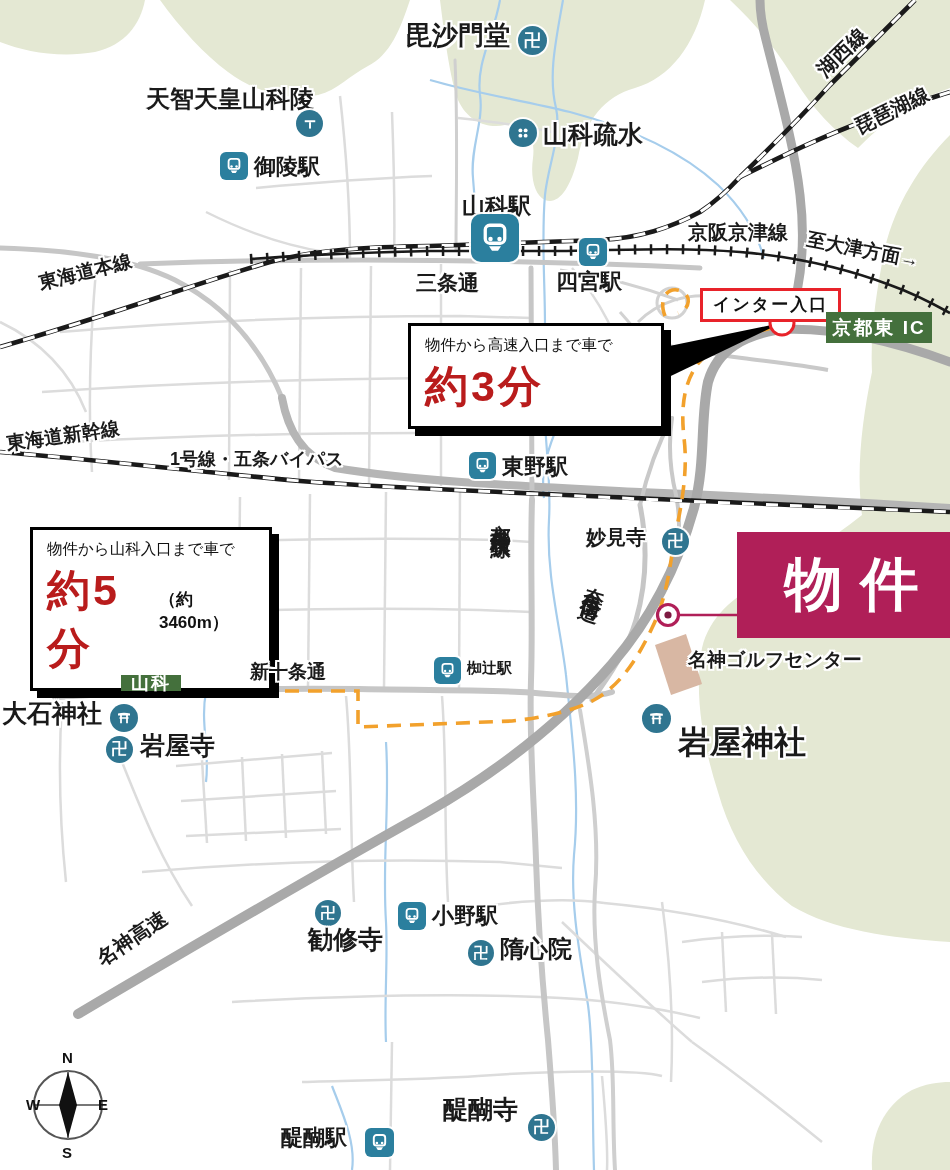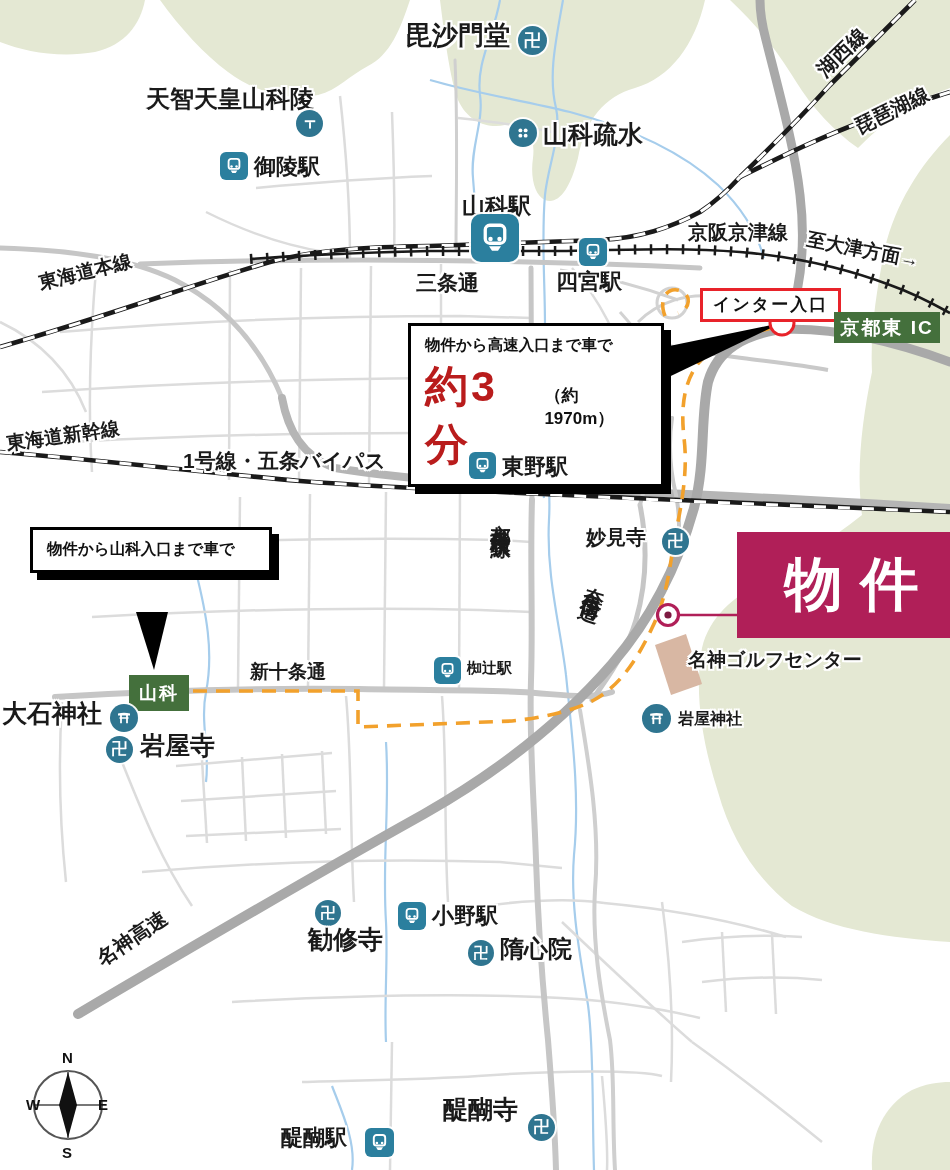--- a/index.html
+++ b/index.html
@@ -8,24 +8,24 @@
   #stage svg.base{position:absolute;left:0;top:0;}
   .lbl{position:absolute;font-weight:bold;color:#1a1a1a;white-space:nowrap;line-height:1.05;
        text-shadow:-2px -2px 0 #fff,2px -2px 0 #fff,-2px 2px 0 #fff,2px 2px 0 #fff,
                    -2px 0 0 #fff,2px 0 0 #fff,0 -2px 0 #fff,0 2px 0 #fff;}
   .vert{writing-mode:vertical-rl;text-orientation:upright;}
   .poi{position:absolute;border-radius:50%;background:#2f7590;color:#fff;display:flex;
        align-items:center;justify-content:center;font-weight:bold;box-shadow:0 0 0 2px rgba(255,255,255,.95);}
   .sta{position:absolute;background:#2b7f9e;display:flex;align-items:center;justify-content:center;
        box-shadow:0 0 0 2px rgba(255,255,255,.95);}
   .badge{position:absolute;background:#44703c;color:#fff;font-weight:bold;display:flex;
-         align-items:center;justify-content:center;letter-spacing:2px;margin-left:8px;}
+         align-items:center;justify-content:center;letter-spacing:2px;}
   .callout{position:absolute;background:#fff;border:3px solid #000;box-shadow:7px 7px 0 #000;
            padding:9px 14px 10px;}
-  .callout .desc{font-size:15.5px;font-weight:bold;color:#111;}
+  .callout .desc{font-size:15.5px;font-weight:normal;color:#111;}
   .callout .row{display:flex;align-items:baseline;margin-top:2px;}
   .callout .time{font-size:43px;font-weight:bold;color:#b91c1c;letter-spacing:3px;}
   .callout .dist{font-size:17px;font-weight:bold;color:#111;margin-left:2px;}
   .interbox{position:absolute;background:#fff;border:3px solid #e8232a;color:#111;font-weight:bold;
             font-size:17px;padding:2px 10px 3px;letter-spacing:2px;}
   .bukken{position:absolute;background:#b01f58;color:#fff;display:flex;align-items:center;
           justify-content:center;font-weight:bold;font-size:58px;letter-spacing:18px;padding-left:18px;}
   .cdir{position:absolute;font-weight:bold;font-size:15px;color:#111;}
 </style>
 </head>
@@ -241,26 +241,25 @@
 <div class="lbl" style="left:38px;top:262px;font-size:19px;transform:rotate(-14deg)">東海道本線</div>
 <div class="lbl" style="left:416px;top:272px;font-size:21px">三条通</div>
 
 <div class="interbox" style="left:700px;top:288px">インター入口</div>
 <div class="badge" style="left:826px;top:312px;width:106px;height:31px;font-size:19px">京都東 IC</div>
 
 <div class="callout" style="left:408px;top:323px;width:222px">
   <div class="desc">物件から高速入口まで車で</div>
   <div class="row">
     <span class="time">約3分</span>
-    <span class="dist">（約1970m）</span>
   </div>
 </div>
 
 <div class="lbl" style="left:6px;top:426px;font-size:19px;transform:rotate(-8deg)">東海道新幹線</div>
-<div class="lbl" style="left:183px;top:450px;font-size:21px">1号線・五条バイパス</div>
+<div class="lbl" style="left:170px;top:450px;font-size:18px">1号線・五条バイパス</div>
 
 <div class="sta" style="left:469px;top:452px;width:27px;height:27px;border-radius:6px">
   <svg width="19" height="19" viewBox="0 0 24 24">
         <rect x="5.5" y="3.5" width="13" height="12" rx="3" fill="none" stroke="#fff" stroke-width="2.2"></rect>
         <circle cx="9" cy="12.6" r="1.5" fill="#fff"></circle>
         <circle cx="15" cy="12.6" r="1.5" fill="#fff"></circle>
         <path d="M8,17.5 L16,17.5 L14,20.5 L10,20.5 Z" fill="#fff"></path>
       </svg>
 </div>
 <div class="lbl" style="left:502px;top:455px;font-size:22px">東野駅</div>
@@ -272,23 +271,27 @@
 
 <div class="lbl vert" style="left:490px;top:508px;font-size:20px;letter-spacing:3px">京都外環状線</div>
 <div class="lbl vert" style="left:588px;top:572px;font-size:21px;letter-spacing:5px;transform:rotate(18deg)">奈良街道</div>
 
 <div class="bukken" style="left:737px;top:532px;width:211px;height:106px">物件</div>
 
 <div class="lbl" style="left:688px;top:650px;font-size:19px">名神ゴルフセンター</div>
 
 <div class="callout" style="left:30px;top:527px;width:208px">
   <div class="desc">物件から山科入口まで車で</div>
-</div>
-
-<div class="badge" style="left:121px;top:675px;width:60px;height:36px;font-size:18px">山科</div>
+  <div class="row">
+    <span class="time">約5分</span>
+    <span class="dist">（約3460m）</span>
+  </div>
+</div>
+
+<div class="badge" style="left:121px;top:675px;width:60px;height:16px;font-size:18px">山科</div>
 <div class="lbl" style="left:250px;top:662px;font-size:19px">新十条通</div>
 
 <div class="sta" style="left:434px;top:657px;width:27px;height:27px;border-radius:6px">
   <svg width="19" height="19" viewBox="0 0 24 24">
         <rect x="5.5" y="3.5" width="13" height="12" rx="3" fill="none" stroke="#fff" stroke-width="2.2"></rect>
         <circle cx="9" cy="12.6" r="1.5" fill="#fff"></circle>
         <circle cx="15" cy="12.6" r="1.5" fill="#fff"></circle>
         <path d="M8,17.5 L16,17.5 L14,20.5 L10,20.5 Z" fill="#fff"></path>
       </svg>
 </div>
@@ -310,21 +313,21 @@
 <div class="lbl" style="left:140px;top:732px;font-size:25px">岩屋寺</div>
 
 <div class="poi" style="left:642px;top:704px;width:29px;height:29px">
   <svg width="19" height="19" viewBox="0 0 24 24" fill="#fff">
         <path d="M4,6 Q12,4 20,6 L20,8.6 L4,8.6 Z"></path>
         <rect x="6" y="11" width="12" height="2"></rect>
         <rect x="6.8" y="8" width="2.4" height="11"></rect>
         <rect x="14.8" y="8" width="2.4" height="11"></rect>
       </svg>
 </div>
-<div class="lbl" style="left:678px;top:711px;font-size:16px">岩屋神社</div>
+<div class="lbl" style="left:678px;top:726px;font-size:32px">岩屋神社</div>
 
 <div class="poi" style="left:315px;top:900px;width:26px;height:26px;font-size:15px">
       <span>卍</span>
     </div>
 <div class="lbl" style="left:308px;top:926px;font-size:25px">勧修寺</div>
 
 <div class="sta" style="left:398px;top:902px;width:28px;height:28px;border-radius:6px">
   <svg width="20" height="20" viewBox="0 0 24 24">
         <rect x="5.5" y="3.5" width="13" height="12" rx="3" fill="none" stroke="#fff" stroke-width="2.2"></rect>
         <circle cx="9" cy="12.6" r="1.5" fill="#fff"></circle>

